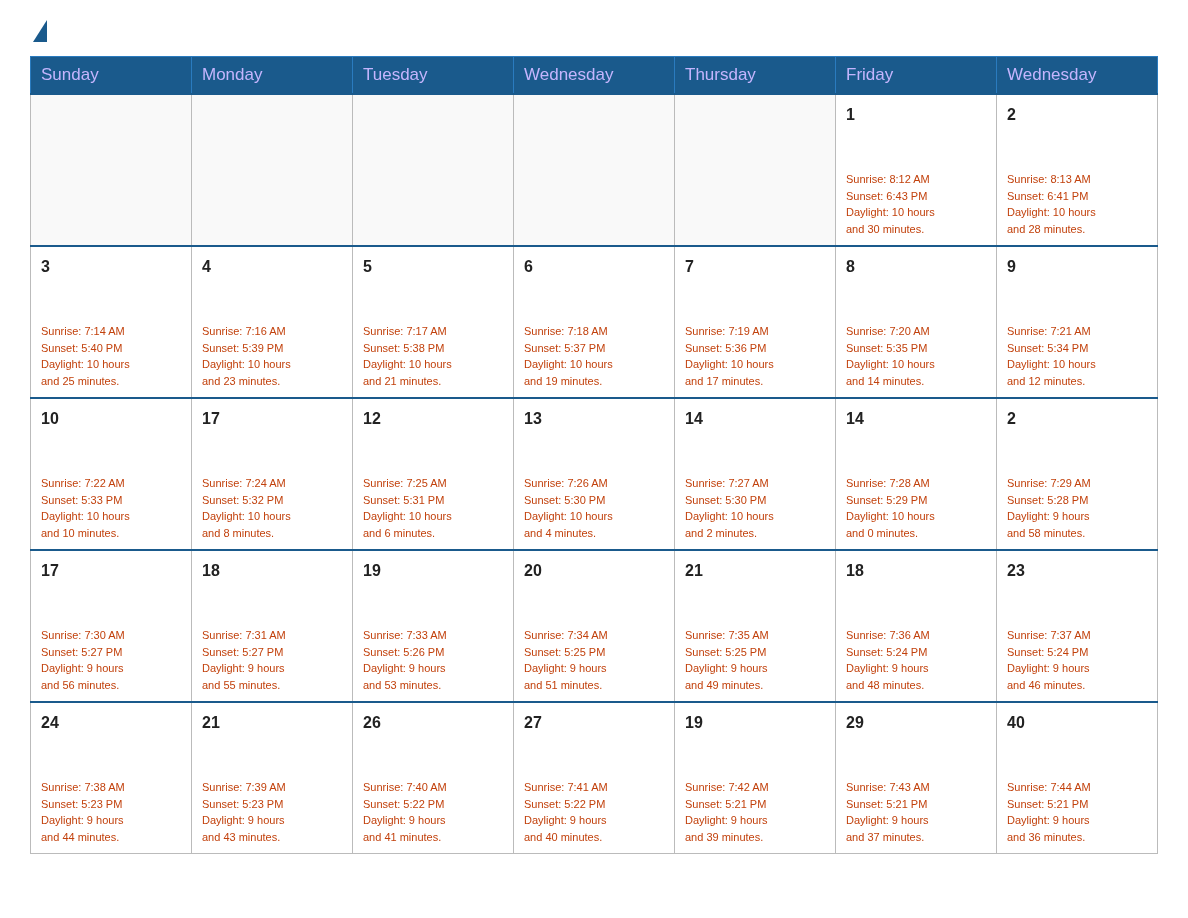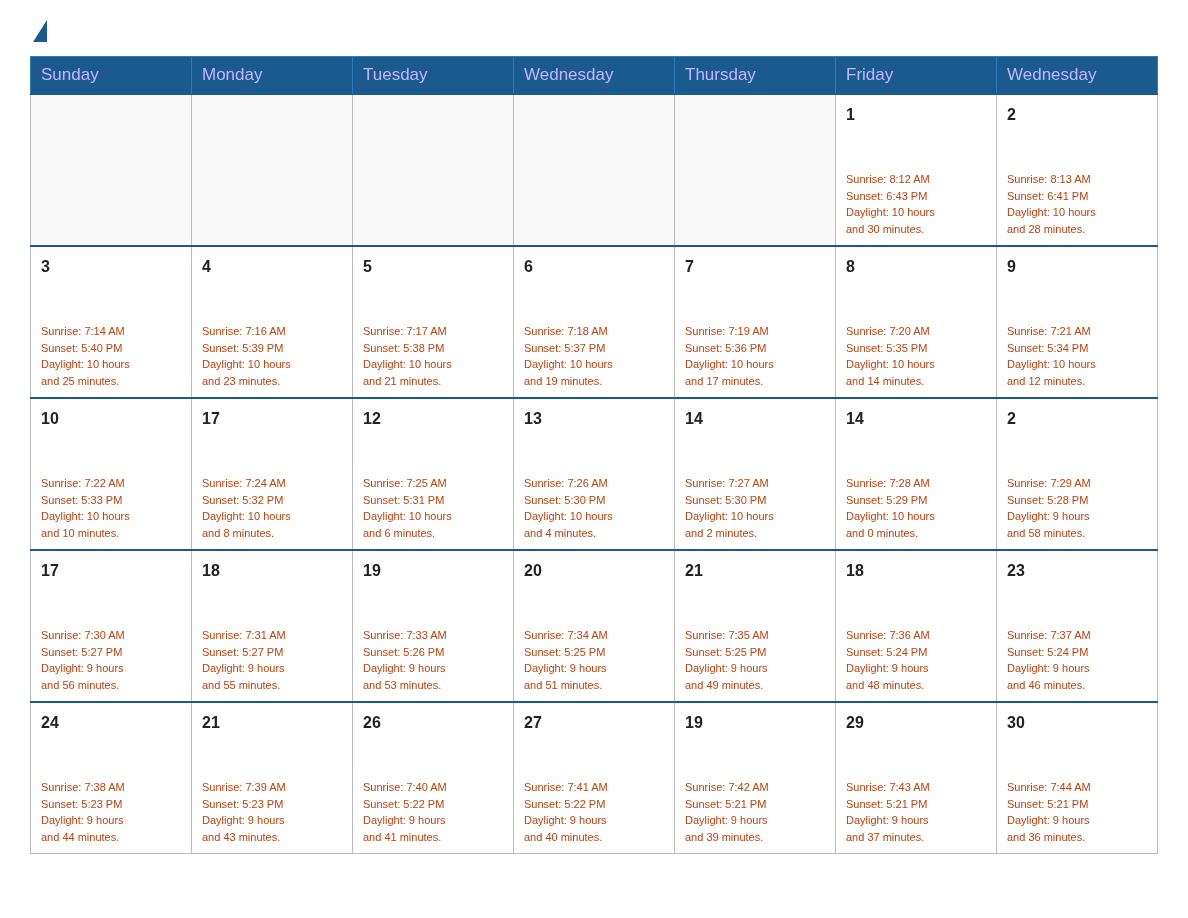--- a/index.html
+++ b/index.html
@@ -262,18 +262,18 @@
         </td>
         <td>
           <span class="day-number">19</span>
           <div class="day-info">Sunrise: 7:42 AM<br>Sunset: 5:21 PM<br>Daylight: 9 hours<br>and 39 minutes.</div>
         </td>
         <td>
           <span class="day-number">29</span>
           <div class="day-info">Sunrise: 7:43 AM<br>Sunset: 5:21 PM<br>Daylight: 9 hours<br>and 37 minutes.</div>
         </td>
         <td>
-          <span class="day-number">30</span>
+          <span class="day-number">40</span>
           <div class="day-info">Sunrise: 7:44 AM<br>Sunset: 5:21 PM<br>Daylight: 9 hours<br>and 36 minutes.</div>
         </td>
       </tr>
     </tbody>
 </table>
 
 </body></html>

